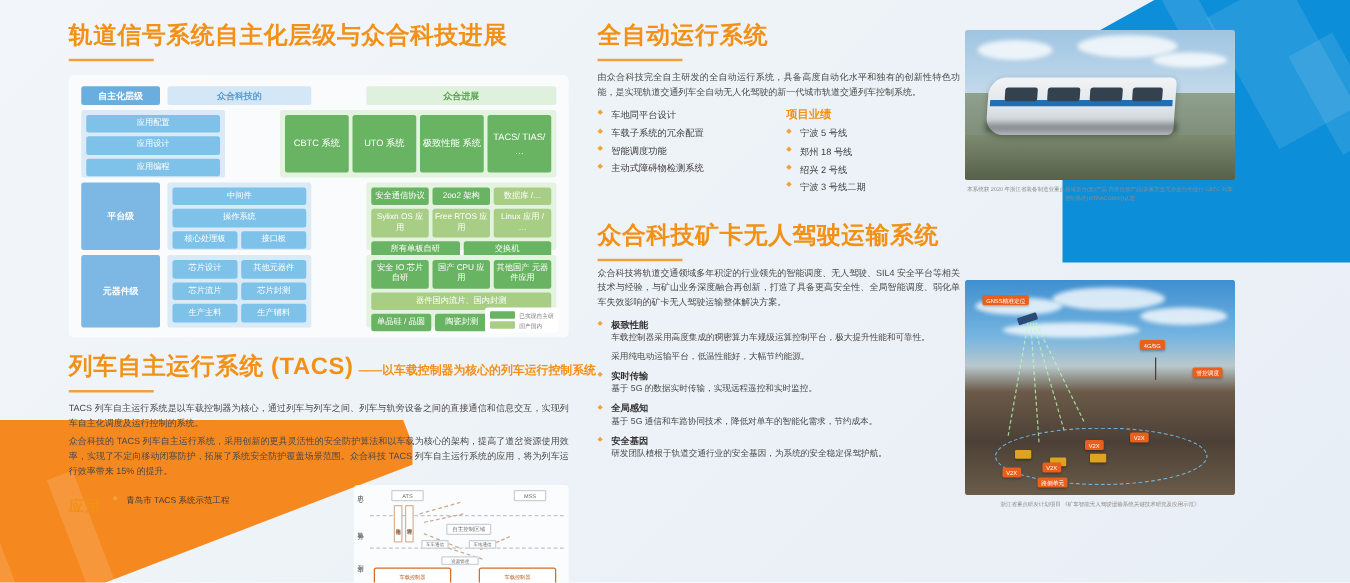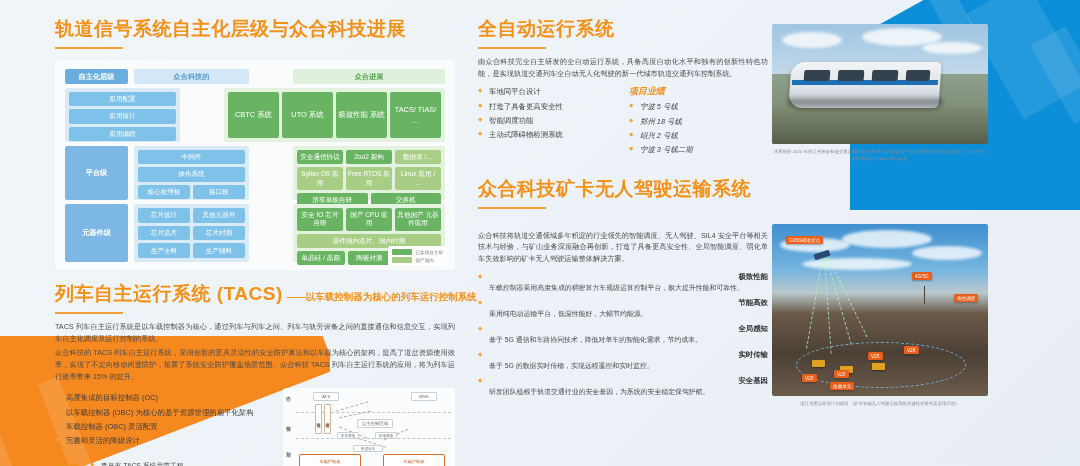--- a/index.html
+++ b/index.html
@@ -168,30 +168,30 @@
     justify-content:center; font-size:4.2px; color:#c25c22;
   }
   .arch .tline { position:absolute; border-top:1px dashed #c9a98e; }
 
   
   .col-right { position:absolute; left:478px; top:18px; width:290px; z-index:10; }
   .r-sec2 { margin-top:20px; }
 
   .two-col { display:flex; gap:16px; margin-top:6px; }
   .two-col .cA { width:135px; flex:none; }
-  .two-col .cB { flex:1;font-style:italic; }
+  .two-col .cB { flex:1; }
   .sub-h {
     font-size:9px; font-weight:bold; color:#f39016; margin-bottom:2px;
   }
 
   ul.flist { list-style:none; margin-top:6px; }
   ul.flist > li { margin-bottom:4px; }
   ul.flist .ft {
     font-size:7.4px; font-weight:bold; color:#333; padding-left:11px;
-    position:relative; line-height:1.5;text-align:right;
+    position:relative; line-height:1.5;
   }
   ul.flist .ft::before {
     content:"◆"; position:absolute; left:0; top:1px; color:#f5a03a; font-size:5.4px;
   }
   ul.flist .fd {
     font-size:6.9px; color:#4a4a4a; line-height:1.6; padding-left:11px;
     text-align:justify;
   }
 
   
@@ -413,26 +413,20 @@
   <div class="sec-h" style="margin-top:13px;text-align:center;">
     <h2><span>列车自主运行系统 (TACS)</span><span class="sub">——以车载控制器为核心的列车运行控制系统</span></h2>
     <div class="rule"></div>
   </div>
 
   <div class="body-p">TACS 列车自主运行系统是以车载控制器为核心，通过列车与列车之间、列车与轨旁设备之间的直接通信和信息交互，实现列车自主化调度及运行控制的系统。</div>
   <div class="body-p" style="margin-top:3px;">众合科技的 TACS 列车自主运行系统，采用创新的更具灵活性的安全防护算法和以车载为核心的架构，提高了道岔资源使用效率，实现了不定向移动闭塞防护，拓展了系统安全防护覆盖场景范围。众合科技 TACS 列车自主运行系统的应用，将为列车运行效率带来 15% 的提升。</div>
 
   <div class="tacs-wrap" style="margin-top:2px;">
     <div class="tacs-left">
-      <ul class="blist">
-        <li>高度集成的目标控制器 (OC)</li>
-        <li>以车载控制器 (OBC) 为核心的基于资源管理的扁平化架构</li>
-        <li>车载控制器 (OBC) 灵活配置</li>
-        <li>完善和灵活的降级设计</li>
-      </ul>
       <div class="apply-row">
         <div class="apply-tag">应用</div>
         <ul class="blist sm" style="margin-top:2px;">
           <li>青岛市 TACS 系统示范工程</li>
 
         </ul>
       </div>
     </div>
 
     <div class="tacs-fig">
@@ -474,58 +468,57 @@
   <div class="sec-h">
     <h2>全自动运行系统</h2>
     <div class="rule"></div>
   </div>
   <div class="body-p">由众合科技完全自主研发的全自动运行系统，具备高度自动化水平和独有的创新性特色功能，是实现轨道交通列车全自动无人化驾驶的新一代城市轨道交通列车控制系统。</div>
 
   <div class="two-col">
     <div class="cA">
       <ul class="blist" style="margin-top:0;">
         <li>车地同平台设计</li>
-        <li>打造了具备更高安全性</li>
+        <li>车载子系统的冗余配置</li>
         <li>智能调度功能</li>
         <li>主动式障碍物检测系统</li>
       </ul>
     </div>
     <div class="cB">
       <div class="sub-h">项目业绩</div>
       <ul class="blist" style="margin-top:1px;">
         <li>宁波 5 号线</li>
         <li>郑州 18 号线</li>
         <li>绍兴 2 号线</li>
         <li>宁波 3 号线二期</li>
       </ul>
     </div>
   </div>
 
   <div class="sec-h r-sec2">
     <h2>众合科技矿卡无人驾驶运输系统</h2>
     <div class="rule"></div>
   </div>
-  <div class="body-p" style="margin-top:21px;">众合科技将轨道交通领域多年积淀的行业领先的智能调度、无人驾驶、SIL4 安全平台等相关技术与经验，与矿山业务深度融合再创新，打造了具备更高安全性、全局智能调度、弱化单车失效影响的矿卡无人驾驶运输整体解决方案。</div>
+  <div class="body-p" style="margin-top:4px;">众合科技将轨道交通领域多年积淀的行业领先的智能调度、无人驾驶、SIL4 安全平台等相关技术与经验，与矿山业务深度融合再创新，打造了具备更高安全性、全局智能调度、弱化单车失效影响的矿卡无人驾驶运输整体解决方案。</div>
 
   <ul class="flist">
     <li>
       <div class="ft">极致性能</div>
       <div class="fd">车载控制器采用高度集成的稠密算力车规级运算控制平台，极大提升性能和可靠性。</div>
     </li>
     <li>
-      <div class="ft">节能高效</div>
       <div class="fd">采用纯电动运输平台，低温性能好，大幅节约能源。</div>
+    </li>
+    <li>
+      <div class="ft">实时传输</div>
+      <div class="fd">基于 5G 的数据实时传输，实现远程遥控和实时监控。</div>
     </li>
     <li>
       <div class="ft">全局感知</div>
       <div class="fd">基于 5G 通信和车路协同技术，降低对单车的智能化需求，节约成本。</div>
-    </li>
-    <li>
-      <div class="ft">实时传输</div>
-      <div class="fd">基于 5G 的数据实时传输，实现远程遥控和实时监控。</div>
     </li>
     <li>
       <div class="ft">安全基因</div>
       <div class="fd">研发团队植根于轨道交通行业的安全基因，为系统的安全稳定保驾护航。</div>
     </li>
   </ul>
 </div>
 
 <div class="photo-train">
   <div class="cloud" style="left:10px; top:8px; width:60px; height:16px;"></div>

